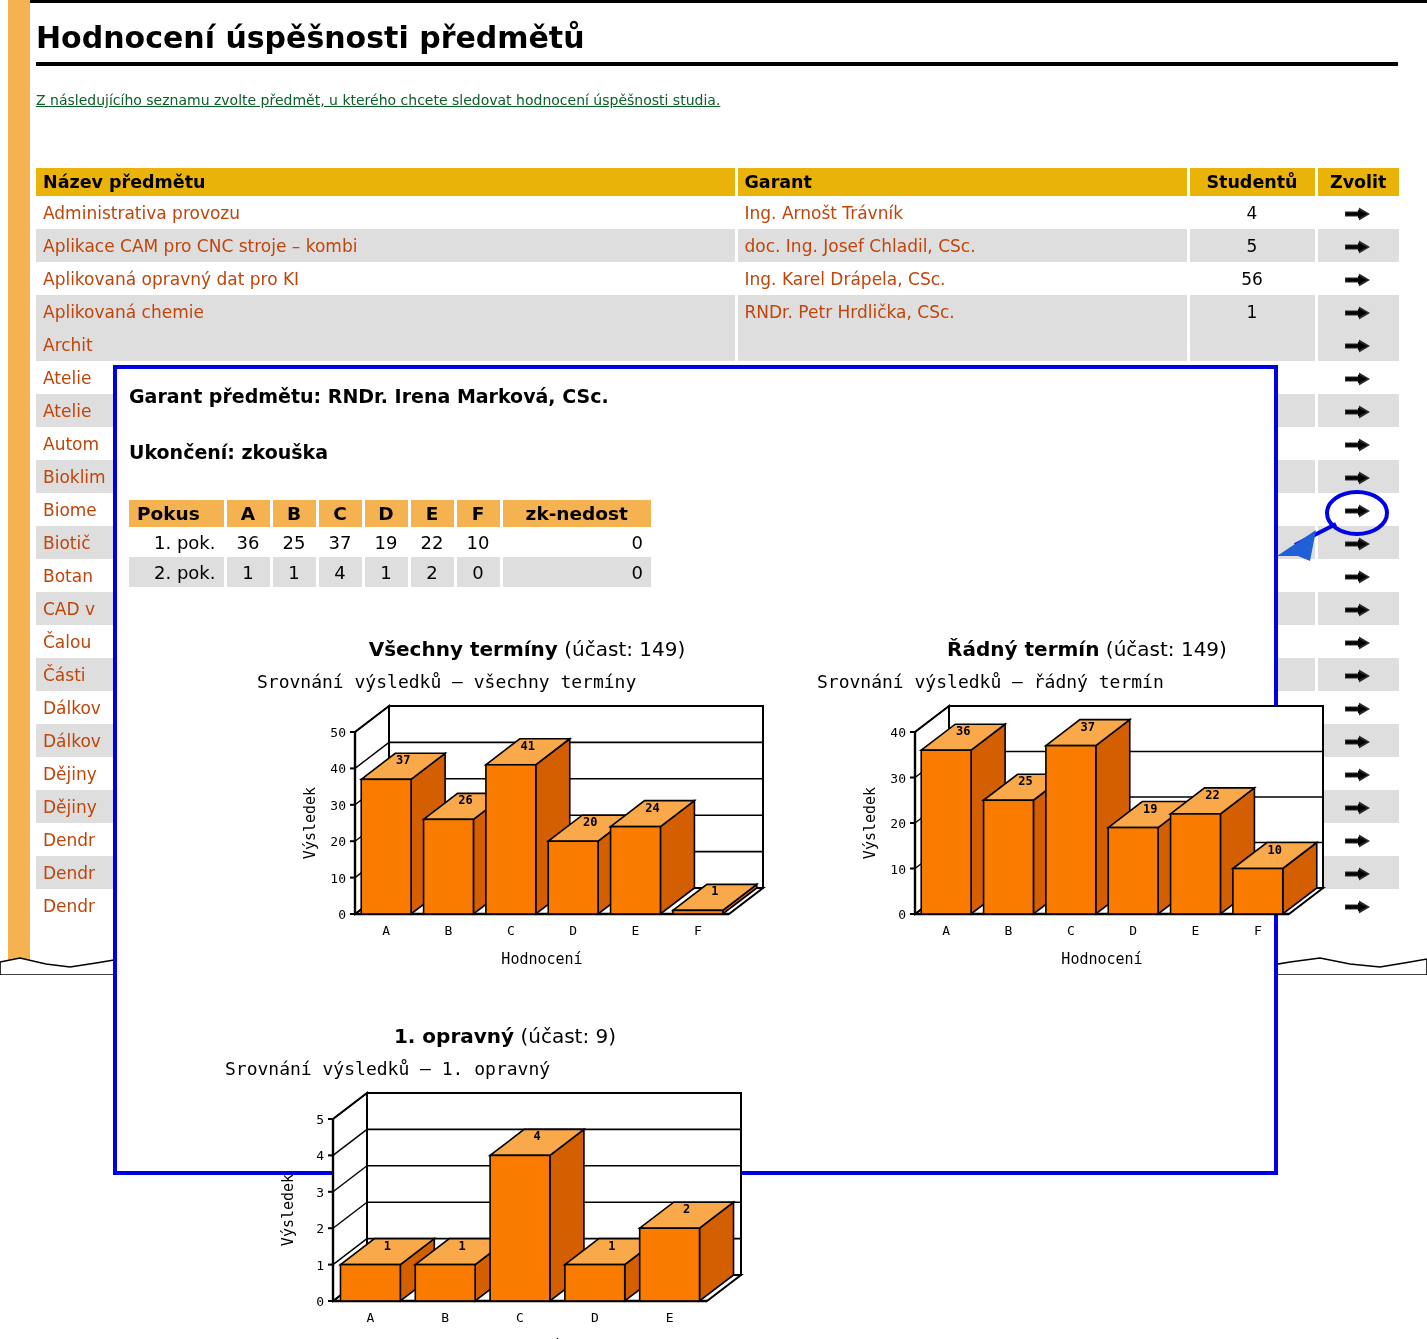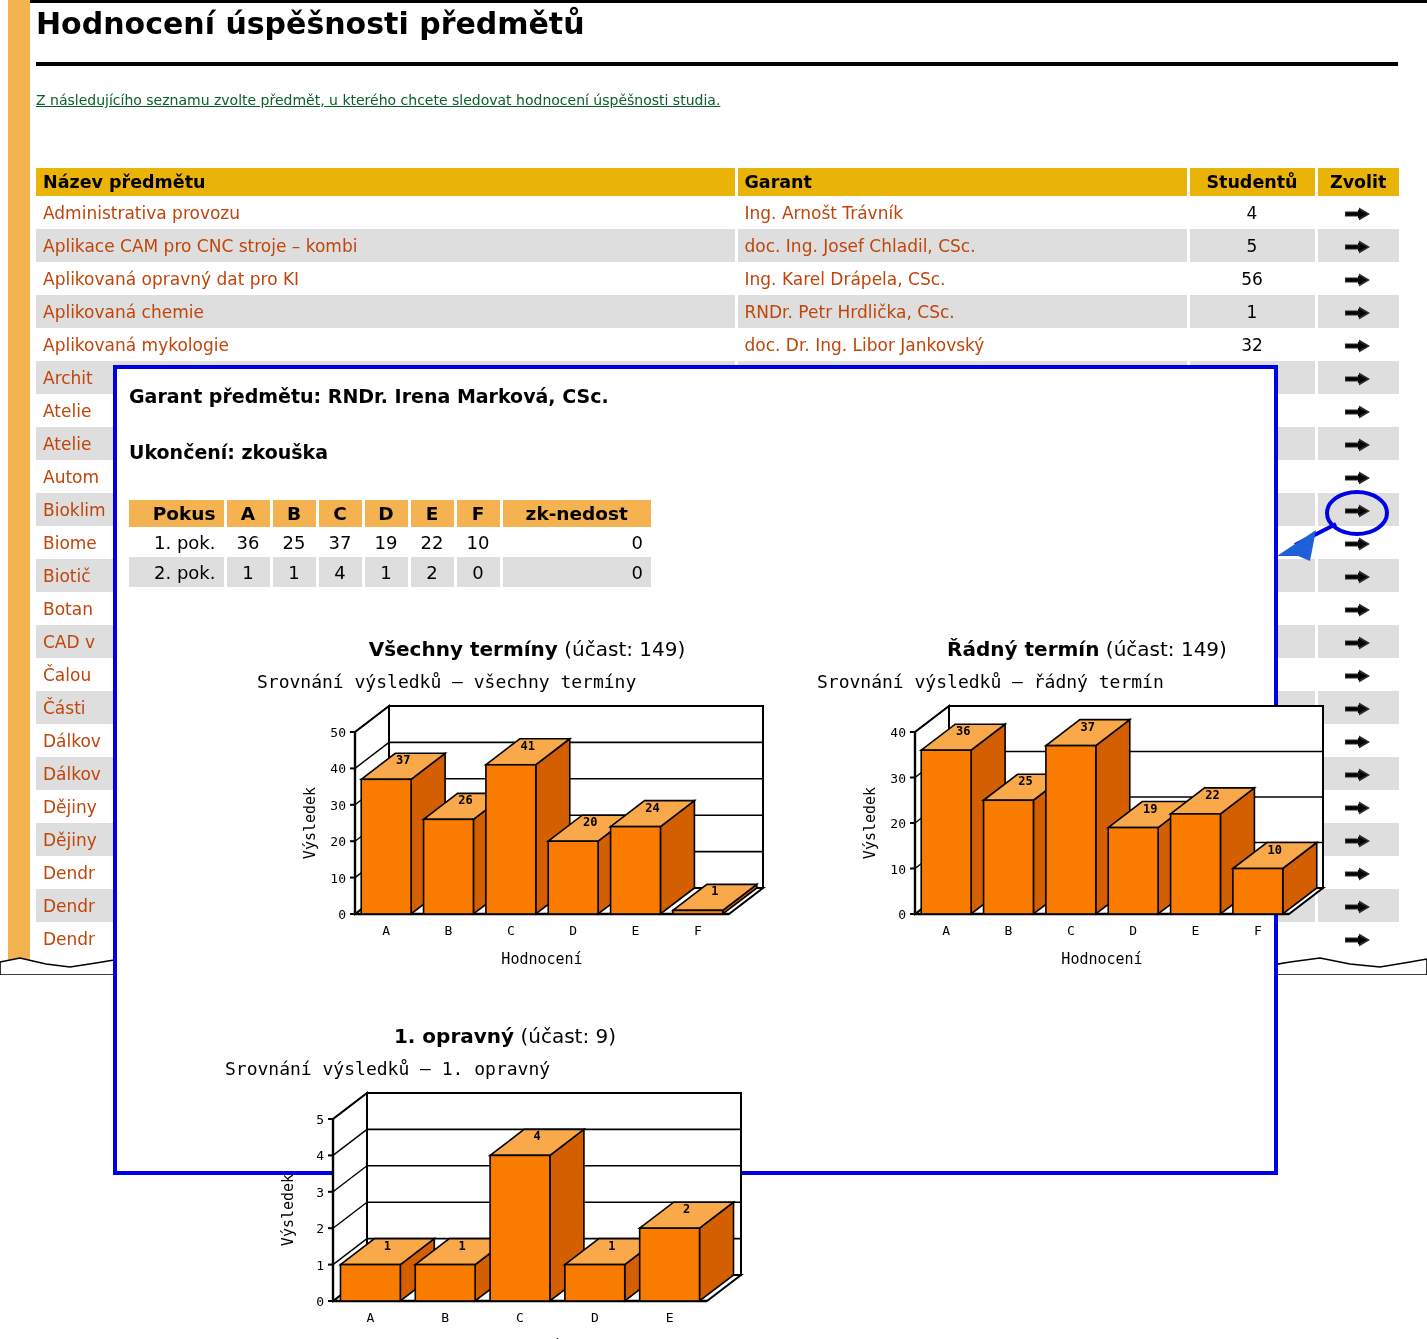--- a/index.html
+++ b/index.html
@@ -25,21 +25,21 @@
   #top-rule {
     position:absolute; left:30px; top:0; width:1397px; height:3px;
     background:#000;
   }
   #torn-edge {
     position:absolute; left:0; bottom:0; width:1427px; height:22px;
   }
 
   
   #page-title {
-    position:absolute; left:36px; top:6px;
+    position:absolute; left:36px; top:20px;
     font-size:30px; font-weight:bold; color:#000;
     letter-spacing:0px;
     white-space:nowrap;
   }
   #title-underline {
     position:absolute; left:36px; top:62px; width:1362px; height:4px;
     background:#000;
   }
   #intro-text {
     position:absolute; left:36px; top:92px;
@@ -107,21 +107,21 @@
     border-collapse:collapse;
     font-size:18px;
   }
   #attempts-table th {
     background:#f4b350; color:#000; font-weight:bold;
     padding:3px 8px; text-align:center;
     border-right:3px solid #fff;
     font-size:18.5px;
   }
   #attempts-table th:last-child { border-right:none; }
-  #attempts-table th.lbl { text-align:right; }
+  #attempts-table th.lbl { text-align:left; }
   #attempts-table th.nd  { text-align:center; }
   #attempts-table td {
     padding:3px 8px; text-align:center; color:#000;
     border-right:3px solid #fff; height:30px;
   }
   #attempts-table td:last-child { border-right:none; text-align:right; }
   #attempts-table tr.alt td { background:#dedede; }
   #attempts-table td.lbl { text-align:right; }
   #attempts-table col.ca-lbl { width:96px; }
   #attempts-table col.ca-g   { width:46px; }
@@ -200,29 +200,20 @@
           <td class="num">56</td>
           <td class="act"><span class="arrow-icon"><svg viewBox="0 0 28 16" width="28" height="16">
                 <path d="M1,5.5 L15,5.5 L15,1.5 L26,8 L15,14.5 L15,10.5 L1,10.5 Z" fill="#2b2b2b"></path>
                 <path d="M2,6.5 L14,6.5 L14,3.5 L23,8 L14,12.5 L14,9.5 L2,9.5 Z" fill="#000000"></path>
               </svg></span></td>
         </tr>
         <tr class="alt">
           <td>Aplikovaná chemie</td>
           <td>RNDr. Petr Hrdlička, CSc.</td>
           <td class="num">1</td>
-          <td class="act"><span class="arrow-icon"><svg viewBox="0 0 28 16" width="28" height="16">
-                <path d="M1,5.5 L15,5.5 L15,1.5 L26,8 L15,14.5 L15,10.5 L1,10.5 Z" fill="#2b2b2b"></path>
-                <path d="M2,6.5 L14,6.5 L14,3.5 L23,8 L14,12.5 L14,9.5 L2,9.5 Z" fill="#000000"></path>
-              </svg></span></td>
-        </tr>
-        <tr>
-          <td>Aplikovaná mykologie</td>
-          <td>doc. Dr. Ing. Libor Jankovský</td>
-          <td class="num">32</td>
           <td class="act"><span class="arrow-icon"><svg viewBox="0 0 28 16" width="28" height="16">
                 <path d="M1,5.5 L15,5.5 L15,1.5 L26,8 L15,14.5 L15,10.5 L1,10.5 Z" fill="#2b2b2b"></path>
                 <path d="M2,6.5 L14,6.5 L14,3.5 L23,8 L14,12.5 L14,9.5 L2,9.5 Z" fill="#000000"></path>
               </svg></span></td>
         </tr>
         <tr class="alt">
           <td>Archit</td>
           <td></td>
           <td class="num"></td>
           <td class="act"><span class="arrow-icon"><svg viewBox="0 0 28 16" width="28" height="16">

